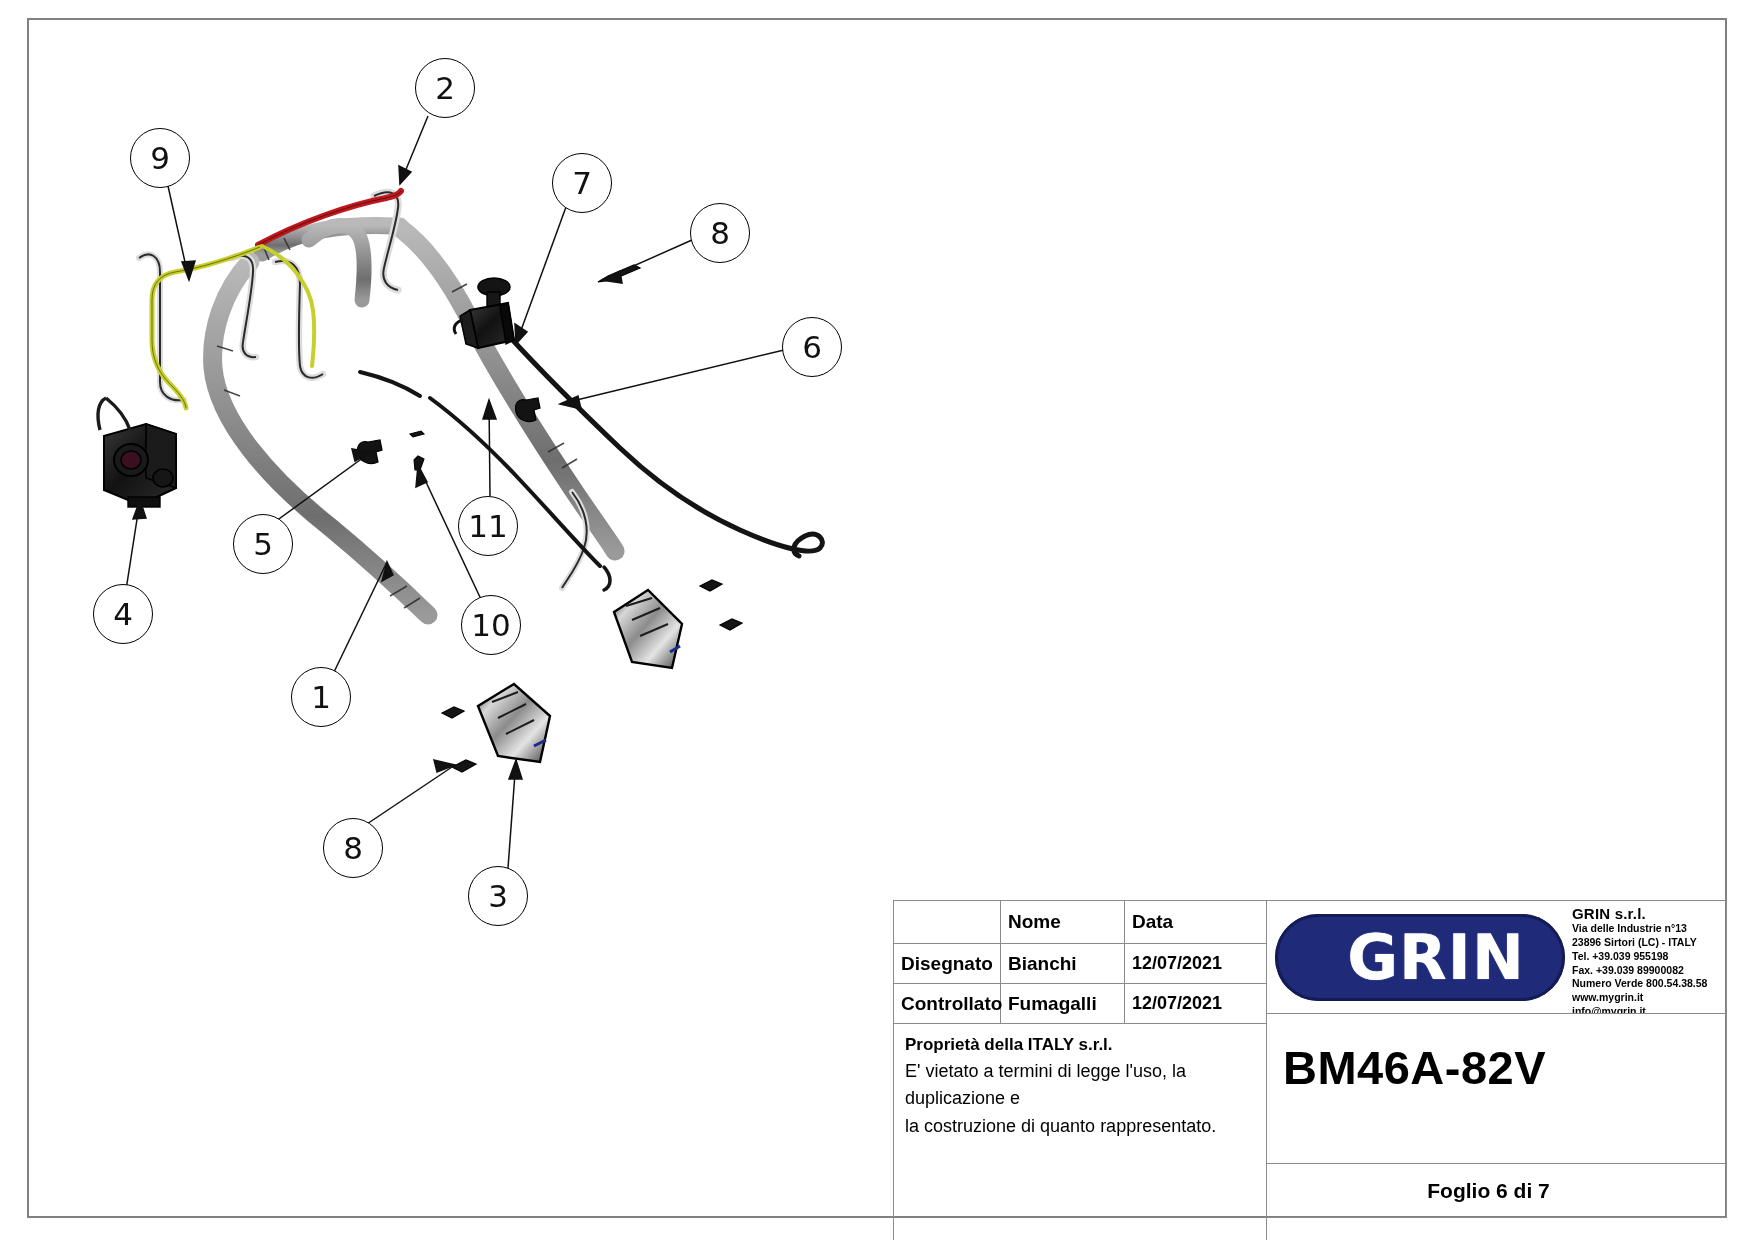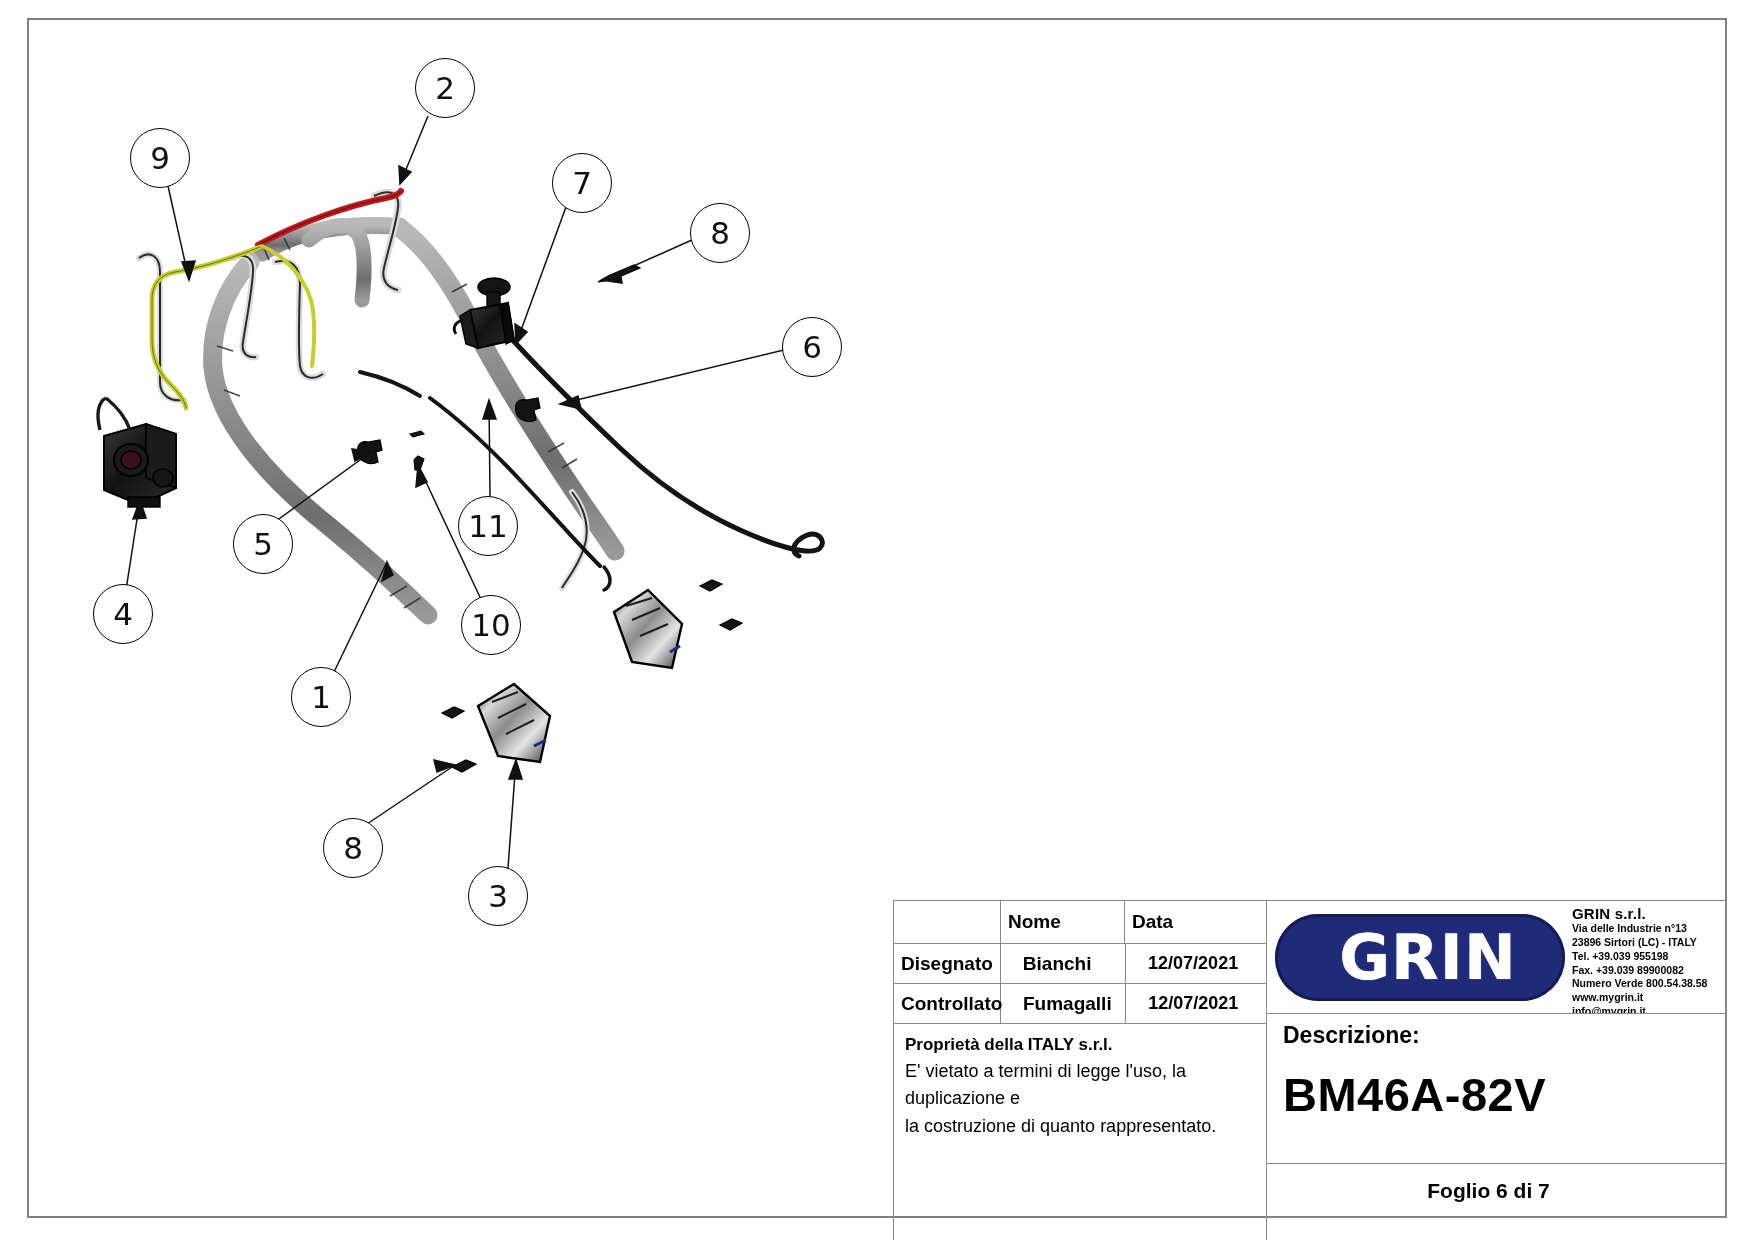--- a/index.html
+++ b/index.html
@@ -29,21 +29,21 @@
   .tb-right{position:absolute;left:374px;top:0;width:460px;height:318px;
             box-sizing:border-box;border:1px solid #8a8a8a;border-left:none;}
 
   .tb-row{display:flex;box-sizing:border-box;border-bottom:1px solid #8a8a8a;}
   .tb-cell{box-sizing:border-box;display:flex;align-items:center;
            padding:0 7px;font-size:19px;font-weight:bold;}
   .tb-cell.c1{width:107px;border-right:1px solid #8a8a8a;}
   .tb-cell.c2{width:124px;border-right:1px solid #8a8a8a;}
   .tb-cell.c3{width:141px;}
   .r-head{height:43px;}
-  .r-norm{height:40px;gap:15px;}
+  .r-norm{height:40px;}
   .date{font-size:18px;}
 
   .tb-note{box-sizing:border-box;border-bottom:1px solid #8a8a8a;
            padding:9px 11px 8px 11px;font-size:16.5px;font-weight:bold;
            line-height:1.45;}
   .tb-note2{box-sizing:border-box;padding:8px 11px;font-size:16.5px;
             line-height:1.52;}
   .tb-note2 .hdr{font-weight:bold;font-size:17px;}
   .tb-note2 .sml{font-weight:normal;font-size:18px;}
 
@@ -58,21 +58,21 @@
   .desc-label{font-size:23px;font-weight:bold;}
   .desc-value{font-size:47px;font-weight:bold;letter-spacing:.5px;
               margin-top:18px;}
   .foglio{font-size:21px;font-weight:bold;}
 
   
   .logo-wrap{position:absolute;left:8px;top:7px;width:290px;height:99px;}
   .logo-pill{position:absolute;left:0;top:6px;width:290px;height:87px;
              background:#1f2a78;border-radius:44px;
              box-shadow:inset 0 0 0 3px #141c55;}
-  .logo-text{position:absolute;left:8px;top:6px;width:290px;height:87px;
+  .logo-text{position:absolute;left:16px;top:6px;width:290px;height:87px;
              display:flex;align-items:center;justify-content:center;
              color:#ffffff;font-size:62px;font-weight:bold;
              font-family:"DejaVu Sans",sans-serif;letter-spacing:1px;
              text-shadow:0 0 1px #e8ecff;}
   .addr{position:absolute;left:305px;top:4px;width:150px;}
   .addr .co{font-size:15px;font-weight:bold;letter-spacing:.2px;}
   .addr .ln{font-size:10.5px;font-weight:bold;line-height:1.32;
             white-space:nowrap;}
 </style>
 </head>
@@ -322,21 +322,20 @@
         <div class="ln">23896 Sirtori (LC) - ITALY</div>
         <div class="ln">Tel. +39.039 955198</div>
         <div class="ln">Fax. +39.039 89900082</div>
         <div class="ln">Numero Verde 800.54.38.58</div>
         <div class="ln">www.mygrin.it</div>
         <div class="ln">info@mygrin.it</div>
       </div>
     </div>
 
     <div class="tbr-desc">
-      <div class="desc-label">Descrizione:</div>
       <div class="desc-value">BM46A-82V</div>
     </div>
 
     <div class="tbr-foot">
       <div class="foglio">Foglio 6 di 7</div>
     </div>
   </div>
 </div>
 
 </body></html>

